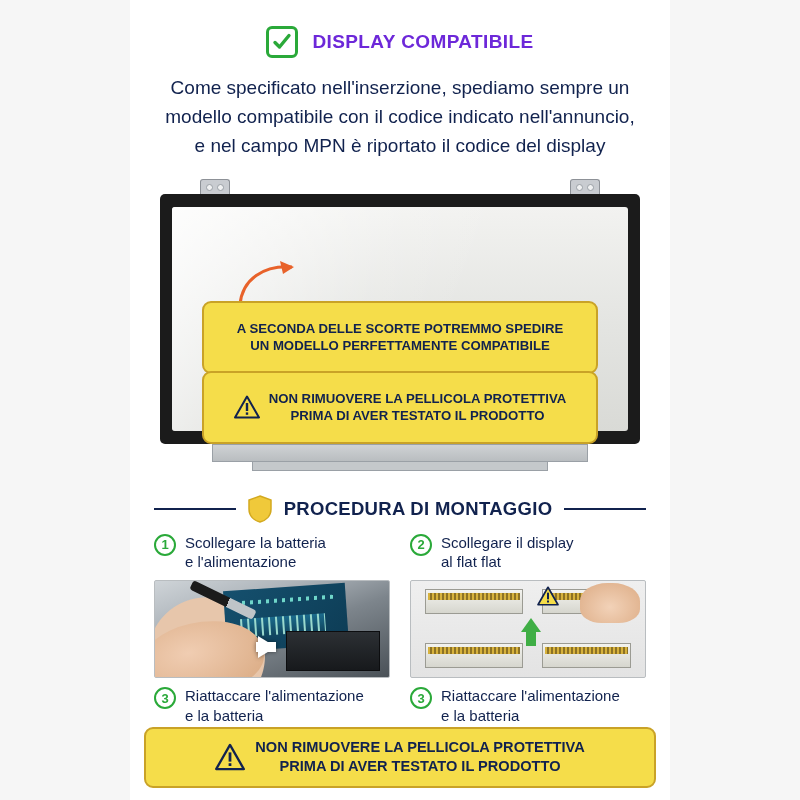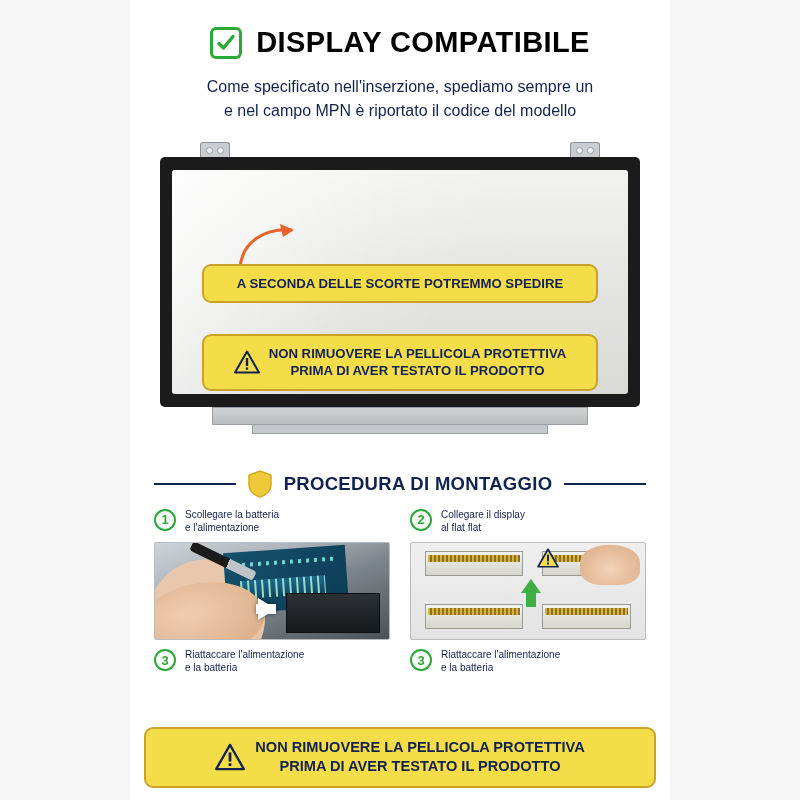--- a/index.html
+++ b/index.html
@@ -44,31 +44,31 @@
     border-radius: 6px;
     background: #ffffff;
     border: 3px solid #2aa939;
     display: flex;
     align-items: center;
     justify-content: center;
     box-sizing: border-box;
   }
   .check-box svg { display: block; }
   .header-title {
-    font-size: 29px;
+    font-size: 19px;
     font-weight: bold;
-    color: #000000;
+    color: #6d28d9;
     letter-spacing: 0.4px;
     text-align: center;
   }
 
   .intro {
     margin: 16px 34px 0 34px;
     text-align: center;
-    font-size: 16px;
+    font-size: 19px;
     line-height: 1.52;
     color: #11224e;
   }
 
   
   .display-wrap {
     position: relative;
     margin: 18px 22px 0 22px;
     height: 300px;
   }
@@ -161,21 +161,21 @@
   .yellow-banner {
     position: absolute;
     background: #f5dd4a;
     border: 2px solid #c9a227;
     border-radius: 9px;
     text-align: center;
     font-weight: bold;
     color: #11224e;
     font-size: 13.2px;
     line-height: 1.35;
-    padding: 9px 10px;
+    padding: 17px 10px;
     box-sizing: border-box;
   }
   .banner-1 {
     left: 50px;
     right: 50px;
     top: 122px;
   }
   .banner-2 {
     left: 50px;
     right: 50px;
@@ -194,21 +194,21 @@
     width: 70px;
     height: 48px;
   }
 
   
   .proc-head {
     display: flex;
     align-items: center;
     justify-content: center;
     gap: 12px;
-    margin: 28px 24px 0 24px;
+    margin: 16px 24px 0 24px;
   }
   .proc-rule {
     flex: 1 1 auto;
     height: 2px;
     background: #11224e;
   }
   .proc-title {
     font-size: 18.5px;
     font-weight: bold;
     color: #11224e;
@@ -238,21 +238,21 @@
     color: #2aa939;
     font-size: 13px;
     font-weight: bold;
     display: flex;
     align-items: center;
     justify-content: center;
     box-sizing: border-box;
     margin-top: 1px;
   }
   .step-text {
-    font-size: 10px;
+    font-size: 15px;
     line-height: 1.32;
     color: #11224e;
   }
   .photo {
     position: relative;
     height: 98px;
     border: 1px solid #b9bdc0;
     border-radius: 2px;
     overflow: hidden;
     box-sizing: border-box;
@@ -435,40 +435,42 @@
       <span class="check-box">
         <svg width="20" height="20" viewBox="0 0 20 20" aria-hidden="true">
           <path d="M3 10.5 L7.5 15 L17 3.5" fill="none" stroke="#2aa939" stroke-width="3.4" stroke-linecap="round" stroke-linejoin="round"></path>
         </svg>
       </span>
       <span class="header-title">DISPLAY COMPATIBILE</span>
     </div>
 
     <div class="intro">
       <div>Come specificato nell'inserzione, spediamo sempre un</div>
-      <div>e nel campo MPN è riportato il codice del modello</div>
+      <div>modello compatibile con il codice indicato nell'annuncio,</div>
+      <div>e nel campo MPN è riportato il codice del display</div>
     </div>
 
     <div class="display-wrap">
       <div class="tab tab-left"></div>
       <div class="tab tab-right"></div>
 
       <div class="bezel">
         <div class="screen">
           <div class="screen-glare"></div>
         </div>
       </div>
 
       <svg class="arrow-curve" viewBox="0 0 70 48">
         <path d="M4 46 C 6 20, 28 6, 56 8" fill="none" stroke="#e8622a" stroke-width="3"></path>
         <path d="M58 8 L44 2 L47 15 Z" fill="#e8622a"></path>
       </svg>
 
       <div class="yellow-banner banner-1">
         <div>A SECONDA DELLE SCORTE POTREMMO SPEDIRE</div>
+        <div>UN MODELLO PERFETTAMENTE COMPATIBILE</div>
       </div>
 
       <div class="yellow-banner banner-2">
         <svg class="warn-tri" width="26" height="24" viewBox="0 0 26 24">
           <path d="M13 1.5 L25 22.5 L1 22.5 Z" fill="#f5dd4a" stroke="#11224e" stroke-width="2" stroke-linejoin="round"></path>
           <rect x="11.8" y="8" width="2.4" height="8" fill="#11224e"></rect>
           <rect x="11.8" y="17.4" width="2.4" height="2.4" fill="#11224e"></rect>
         </svg>
         <div>
           <div>NON RIMUOVERE LA PELLICOLA PROTETTIVA</div>
@@ -495,21 +497,21 @@
         <span class="step-num">1</span>
         <span class="step-text">
           <span>Scollegare la batteria</span><br>
           <span>e l'alimentazione</span>
         </span>
       </div>
 
       <div class="step">
         <span class="step-num">2</span>
         <span class="step-text">
-          <span>Collegare il display</span><br>
+          <span>Scollegare il display</span><br>
           <span>al flat flat</span>
         </span>
       </div>
 
       <div class="photo photo-a">
         <div class="pcb"></div>
         <div class="battery"></div>
         <div class="tag-yellow"></div>
         <div class="hand"></div>
         <div class="screwdriver"></div>

